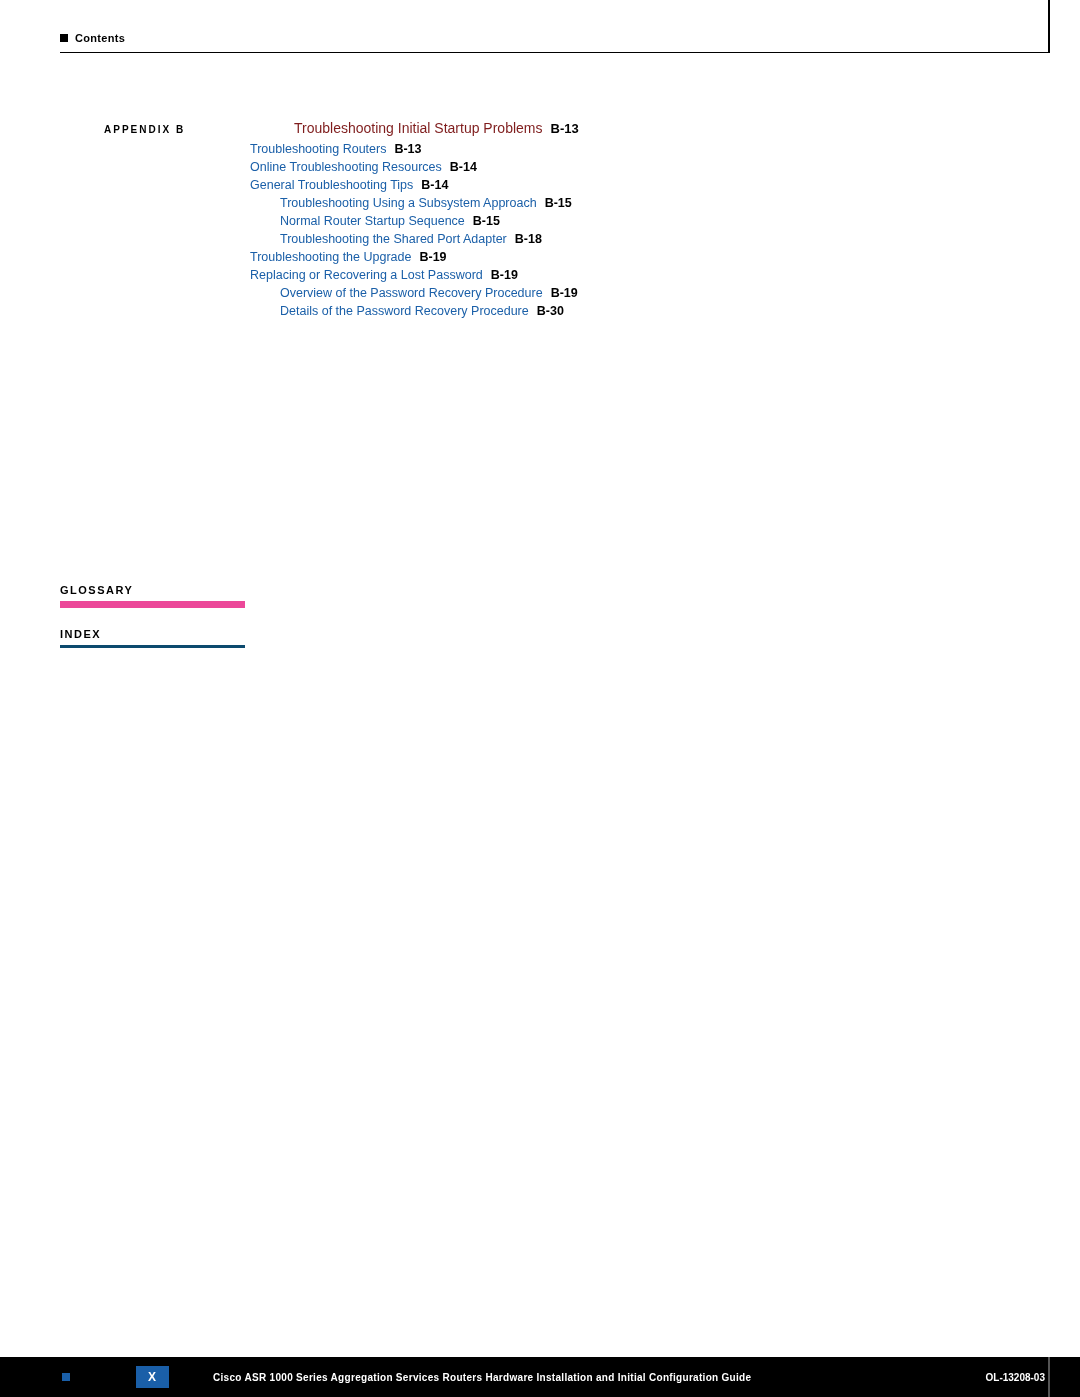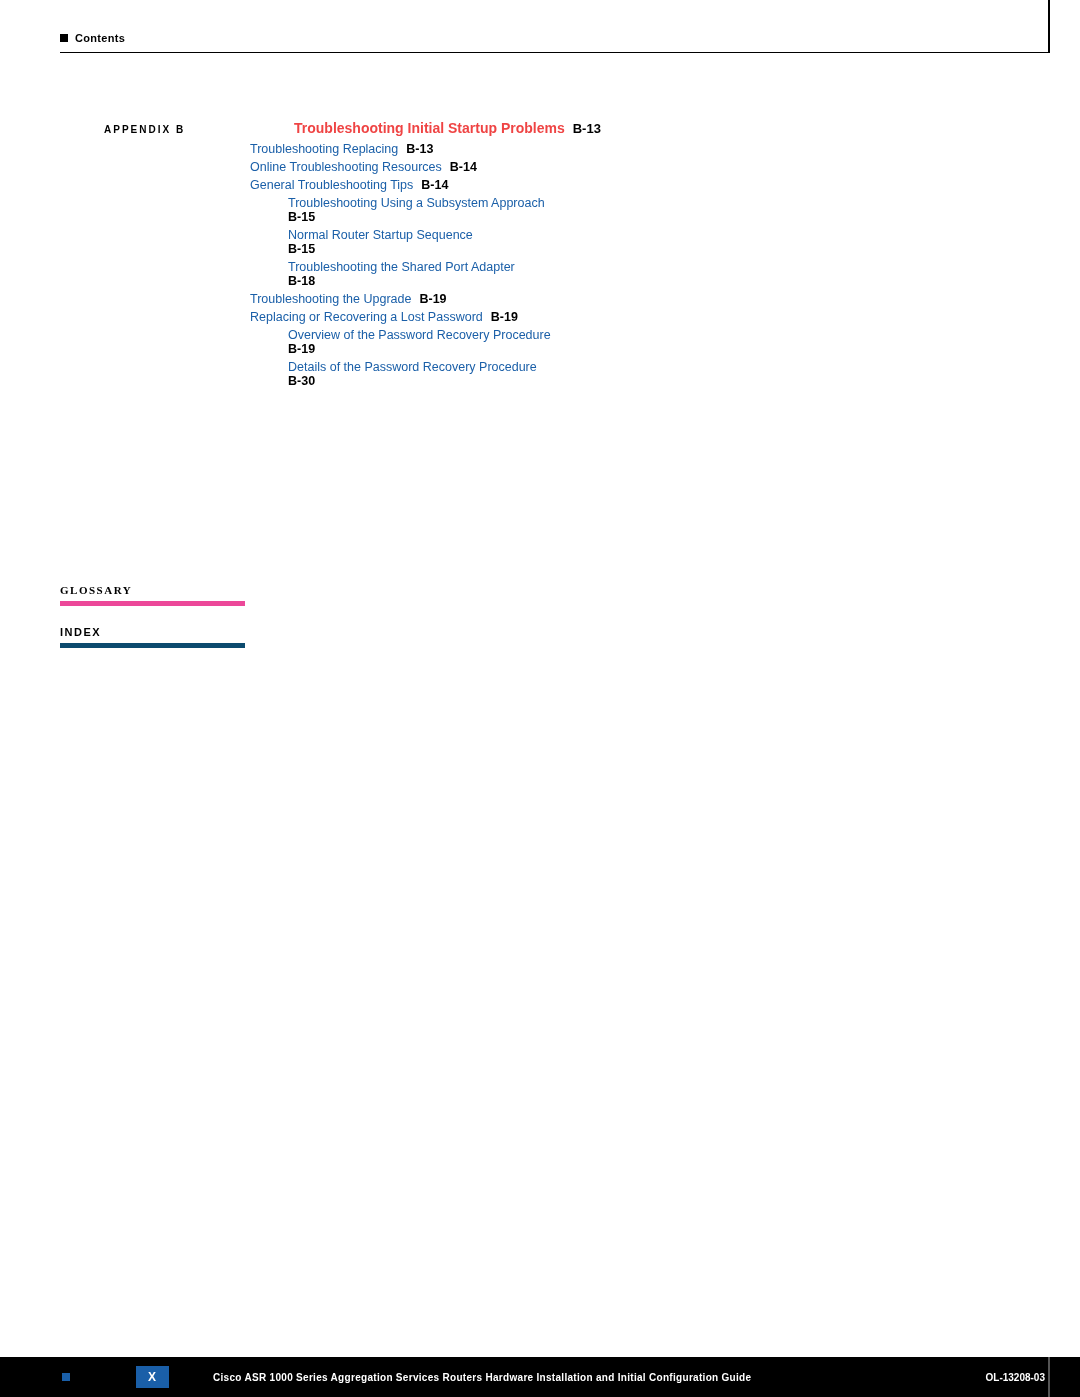--- a/index.html
+++ b/index.html
@@ -80,23 +80,23 @@
       color: #000;
       letter-spacing: 2px;
       width: 190px;
       min-width: 190px;
       text-transform: uppercase;
       font-family: Arial, Helvetica, sans-serif;
       margin-left: 44px;
     }
 
     .appendix-title-link {
-      color: #ef4444;
+      color: #7f1d1d;
       font-size: 14px;
-      font-weight: bold;
+      font-weight: normal;
       text-decoration: none;
     }
 
     .appendix-page {
       font-size: 13px;
       font-weight: bold;
       color: #000;
       margin-left: 8px;
     }
 
@@ -107,21 +107,20 @@
       padding-left: 190px;
       margin-bottom: 4px;
     }
 
     .toc-entry.level1 {
       padding-left: 190px;
     }
 
     .toc-entry.level2 {
       padding-left: 220px;
-      flex-direction: column;
     }
 
     .toc-text {
       font-size: 12.5px;
       color: #1a5fa8;
       text-decoration: none;
     }
 
     .toc-page {
       font-size: 12.5px;
@@ -139,29 +138,28 @@
       text-transform: uppercase;
     }
 
     .special-entries-container {
       position: absolute;
       top: 580px;
       left: 60px;
     }
 
     .glossary-row {
-      border-bottom: 5px solid #ec4899;
+      border-bottom: 7px solid #ec4899;
       padding-bottom: 3px;
       margin-bottom: 16px;
       width: 185px;
-      font-family: Liberation Serif, serif;
     }
 
     .index-row {
-      border-bottom: 5px solid #0c4a6e;
+      border-bottom: 3px solid #0c4a6e;
       padding-bottom: 3px;
       width: 185px;
     }
 
     
     .bottom-bar {
       position: absolute;
       bottom: 0;
       left: 0;
       right: 0;
@@ -230,21 +228,21 @@
 
 <div class="main-content">
 
   <div class="appendix-row">
     <span class="appendix-label">Appendix B</span>
     <a class="appendix-title-link" href="#">Troubleshooting Initial Startup Problems</a>
     <span class="appendix-page">B-13</span>
   </div>
 
   <div class="toc-entry level1">
-    <a class="toc-text" href="#">Troubleshooting Replacing</a>
+    <a class="toc-text" href="#">Troubleshooting Routers</a>
     <span class="toc-page">B-13</span>
   </div>
 
   <div class="toc-entry level1">
     <a class="toc-text" href="#">Online Troubleshooting Resources</a>
     <span class="toc-page">B-14</span>
   </div>
 
   <div class="toc-entry level1">
     <a class="toc-text" href="#">General Troubleshooting Tips</a>

